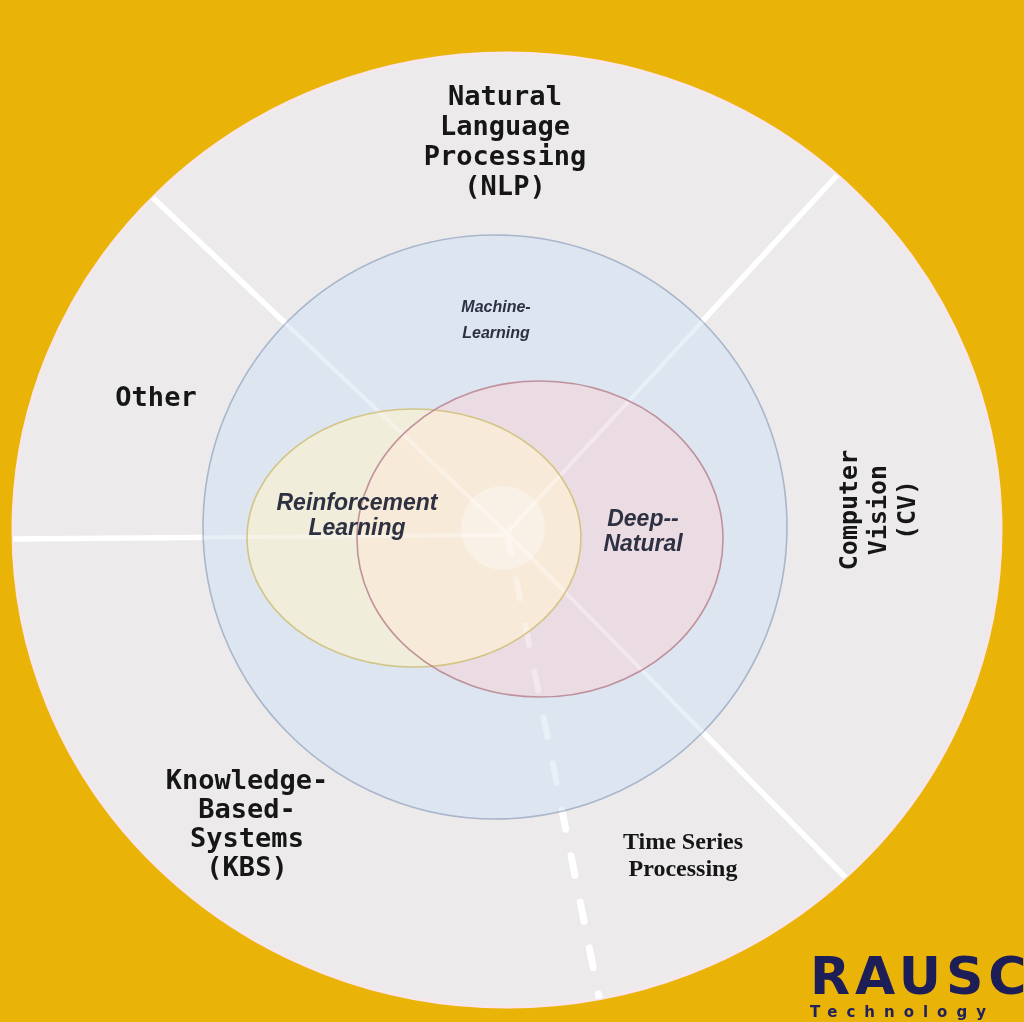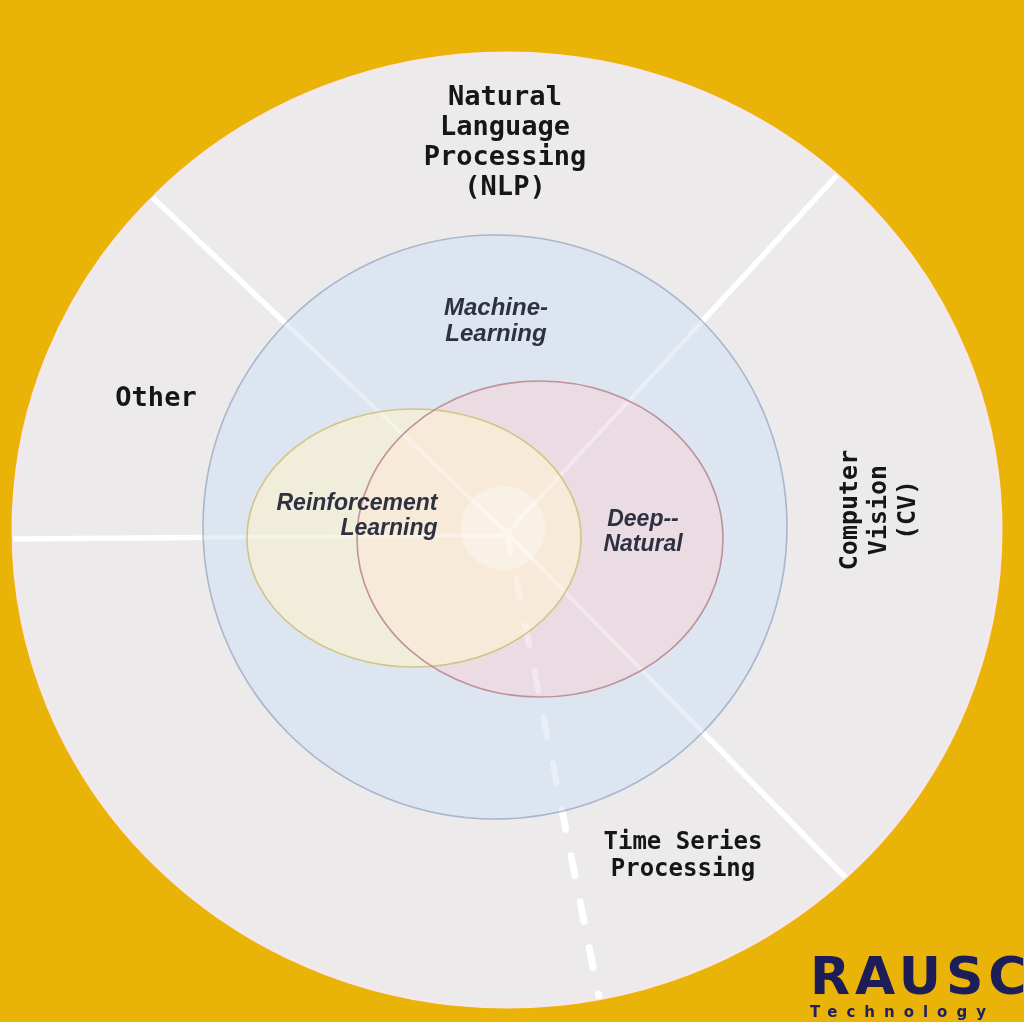--- a/index.html
+++ b/index.html
@@ -26,22 +26,22 @@
   .nlp-label{font-size:27px;line-height:30px;}
   .other-label{font-size:27px;line-height:30px;}
   .kbs-label{font-size:27px;line-height:29px;}
   .ts-label{font-size:24px;line-height:27px;}
   .cv-label{font-size:25px;line-height:29px;transform:translate(-50%,-50%) rotate(-90deg);}
   .inner-label{
     font-family:"Liberation Sans",sans-serif;
     font-weight:700;font-style:italic;
     color:#2d3142;
   }
-  .ml-label{font-size:24px;line-height:26px;}
-  .rl-label{font-size:23px;line-height:25px;text-align:right;}
+  .ml-label{font-size:16px;line-height:26px;}
+  .rl-label{font-size:23px;line-height:25px;}
   .dl-label{font-size:23px;line-height:25px;}
   #logo{
     position:absolute;
     left:810px;top:950px;
     white-space:nowrap;
   }
   .logo-brand{
     font-family:"DejaVu Sans","Liberation Sans",sans-serif;
     font-weight:700;
     font-size:52px;
@@ -113,22 +113,26 @@
   <div class="label mono nlp-label" style="left:505px;top:141px;">Natural
 Language
 Processing
 (NLP)</div>
 
   <div class="label mono other-label" style="left:141px;top:397px;margin-left:15px;">Other</div>
 
   <div class="label mono cv-label" style="left:877px;top:510px;">Computer
 Vision (CV)</div>
 
+  <div class="label mono kbs-label" style="left:247px;top:823px;">Knowledge-
+Based-
+Systems
+(KBS)</div>
 
-  <div class="label mono ts-label" style="left:683px;top:855px;">Time Series
+  <div class="label mono ts-label" style="left:683px;top:855px;font-family:Liberation Serif, serif;">Time Series
 Processing</div>
 
   <div class="label inner-label ml-label" style="left:496px;top:320px;">Machine-
 Learning</div>
 
   <div class="label inner-label rl-label" style="left:357px;top:515px;">Reinforcement
 Learning</div>
 
   <div class="label inner-label dl-label" style="left:643px;top:531px;">Deep--
 Natural</div>

